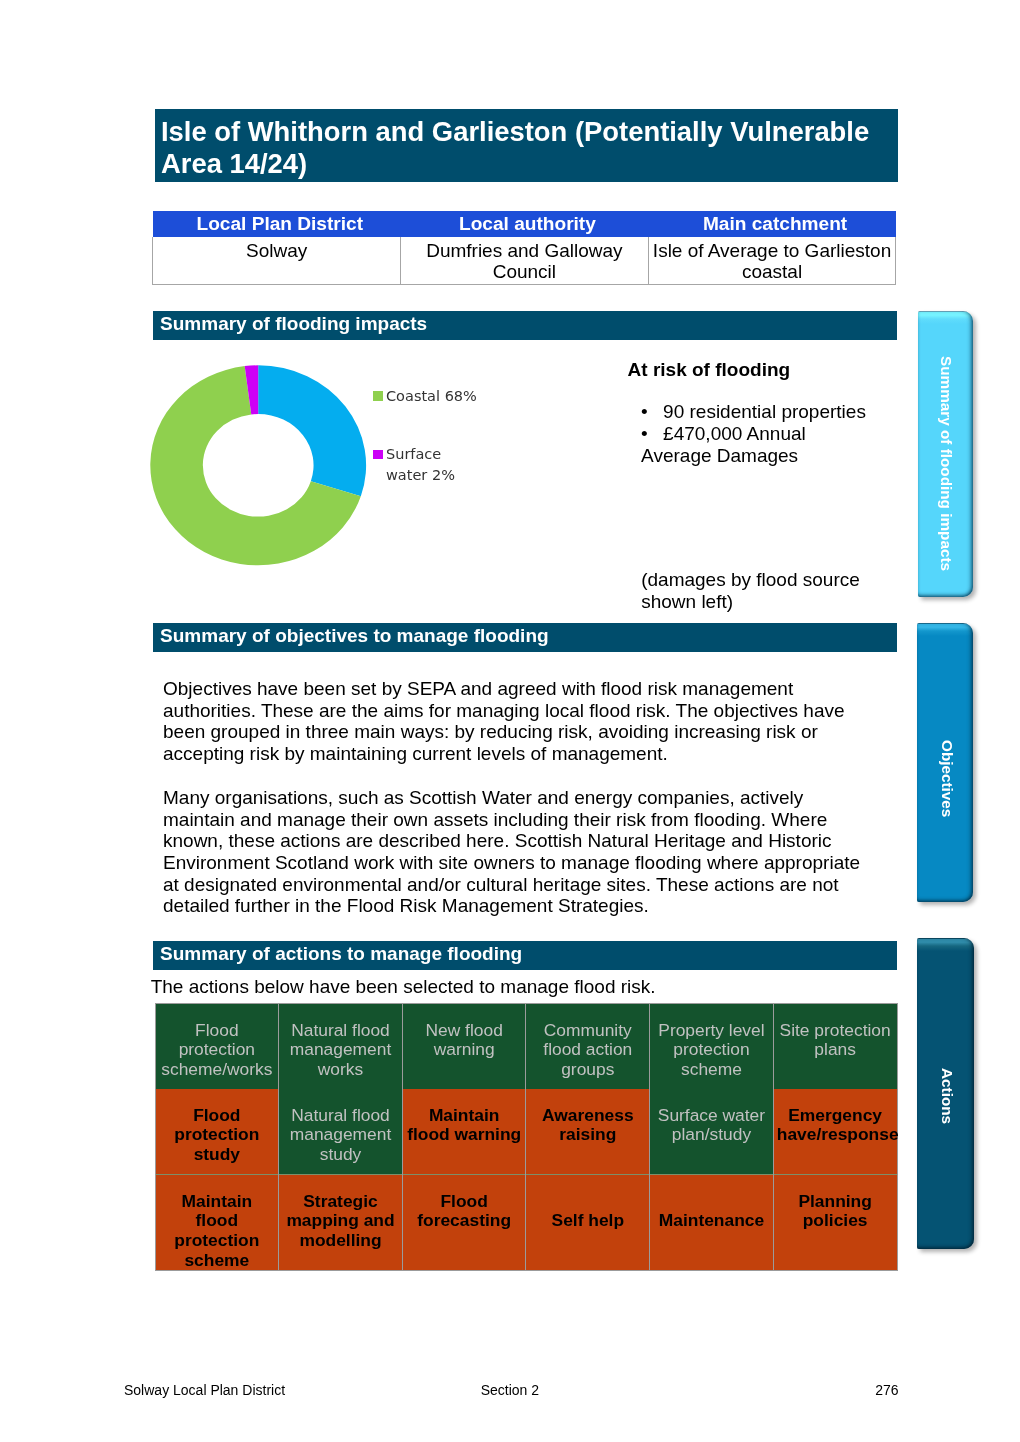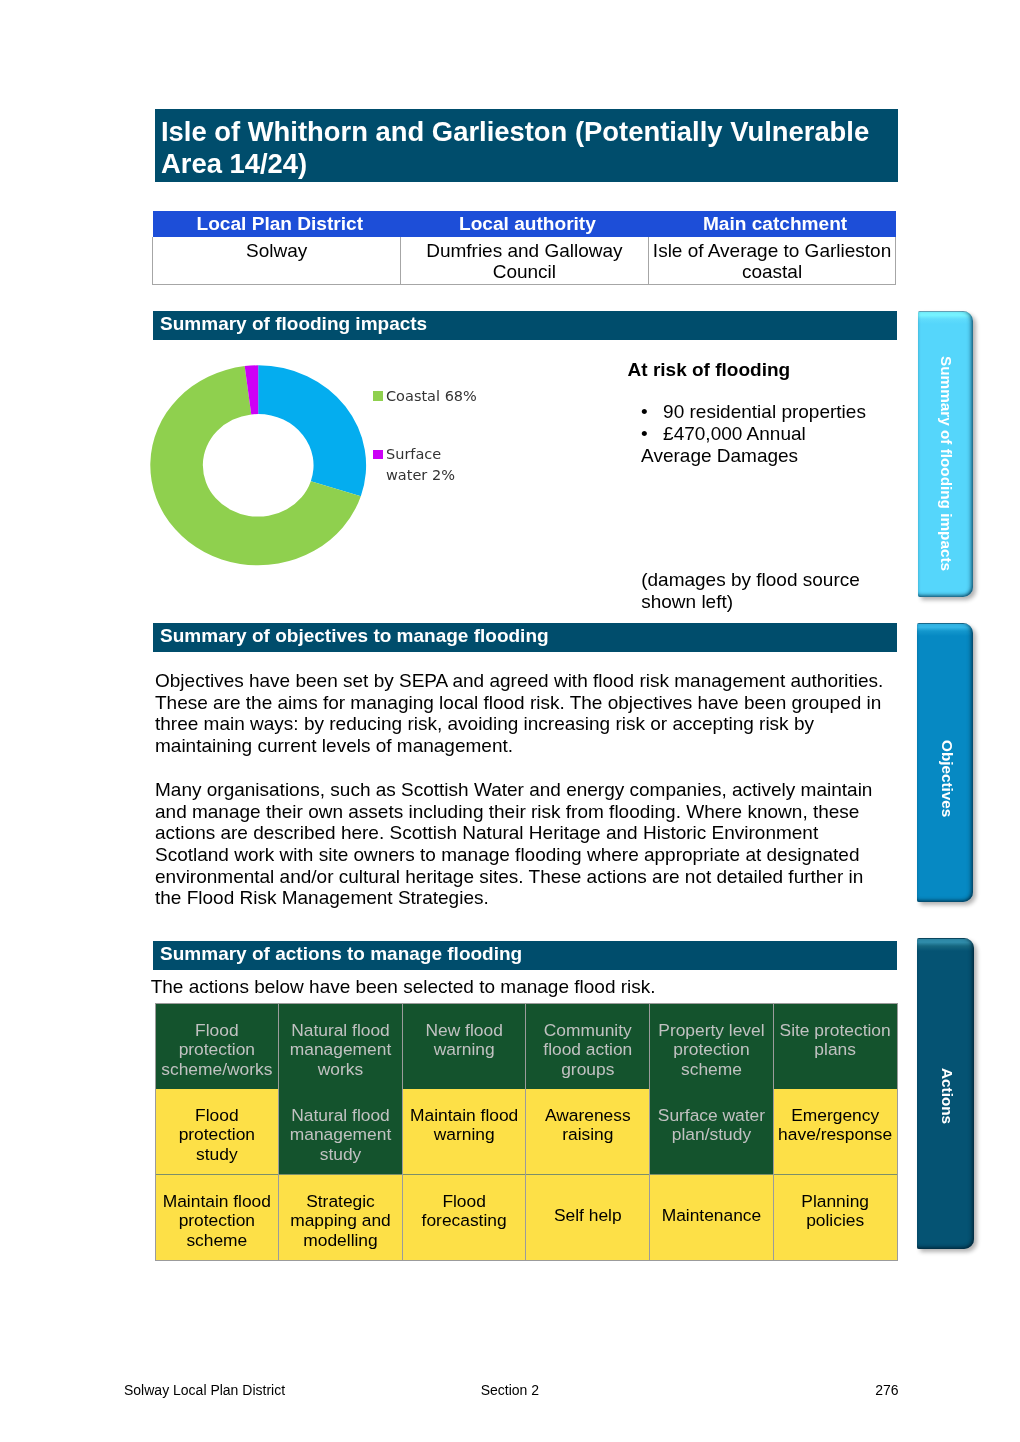--- a/index.html
+++ b/index.html
@@ -43,36 +43,36 @@
       font-size:14.5px;line-height:21px;color:#333333;width:95px;}
 
   
   #at-risk-heading{left:627.6px;top:358.8px;font-weight:bold;font-size:19px;line-height:21.66px;}
   #at-risk-list{left:641.1px;top:401.4px;width:232px;font-size:19px;line-height:21.66px;}
   .bullet-mark{display:inline-block;width:22px;}
   #at-risk-note{left:641.2px;top:531.4px;width:232px;font-size:19px;line-height:21.66px;margin-top:38px;}
 
   
   #objectives-text{left:155px;top:669.9px;width:732px;font-size:19px;line-height:21.66px;}
-  #objectives-text p{margin:0;}
+  #objectives-text p{margin:8px;}
   #objectives-text p + p{margin-top:22.36px;}
 
   
   #actions-intro{left:150.7px;top:975.5px;font-size:19px;line-height:21.66px;}
   #actions-table{left:154.5px;top:1003.35px;width:743px;table-layout:fixed;border-collapse:collapse;}
   #actions-table td{border-left:1px solid #9b9b9b;border-right:1px solid #9b9b9b;
       border-top:0;border-bottom:0;text-align:center;font-size:17.4px;
       line-height:19.7px;vertical-align:top;padding:16.3px 3px 0 3px;box-sizing:border-box;}
   #actions-table tr.r1 td{height:85.65px;border-top:1px solid #9b9b9b;}
   #actions-table tr.r2 td{height:85.4px;}
   #actions-table tr.r3 td{height:86.1px;border-top:1px solid #7c8f6a;border-bottom:1px solid #9b9b9b;}
   #actions-table td.single{vertical-align:middle;padding:0 3px 4.9px 3px;}
   #actions-table td span{display:block;}
   td.off{color:#c1c1c1;background:#14532d;}
-  td.on{color:#000000;background:#fde047;}
+  td.on{color:#000000;background:#c2410c;font-weight:bold;}
 
   
   .side-tab{color:#ffffff;font-weight:bold;font-size:15.3px;
       border-radius:2px 10px 10px 2px;}
   .side-tab span{position:absolute;writing-mode:vertical-rl;text-orientation:mixed;
       white-space:nowrap;line-height:20px;}
   #tab-impacts{left:917.5px;top:311px;width:55.5px;height:286px;
       background:linear-gradient(to bottom,#6ba9bd 0,#6ba9bd 1.3px,#76f2ff 1.3px,#76f2ff 4.4px,
         #60dcfc 8px,#55d6fb 13px,#55d6fb 100%);
       box-shadow:inset -4px 0 5px -3px rgba(2,50,78,.95),inset 0 -3px 4px -2px rgba(2,50,78,.95),

